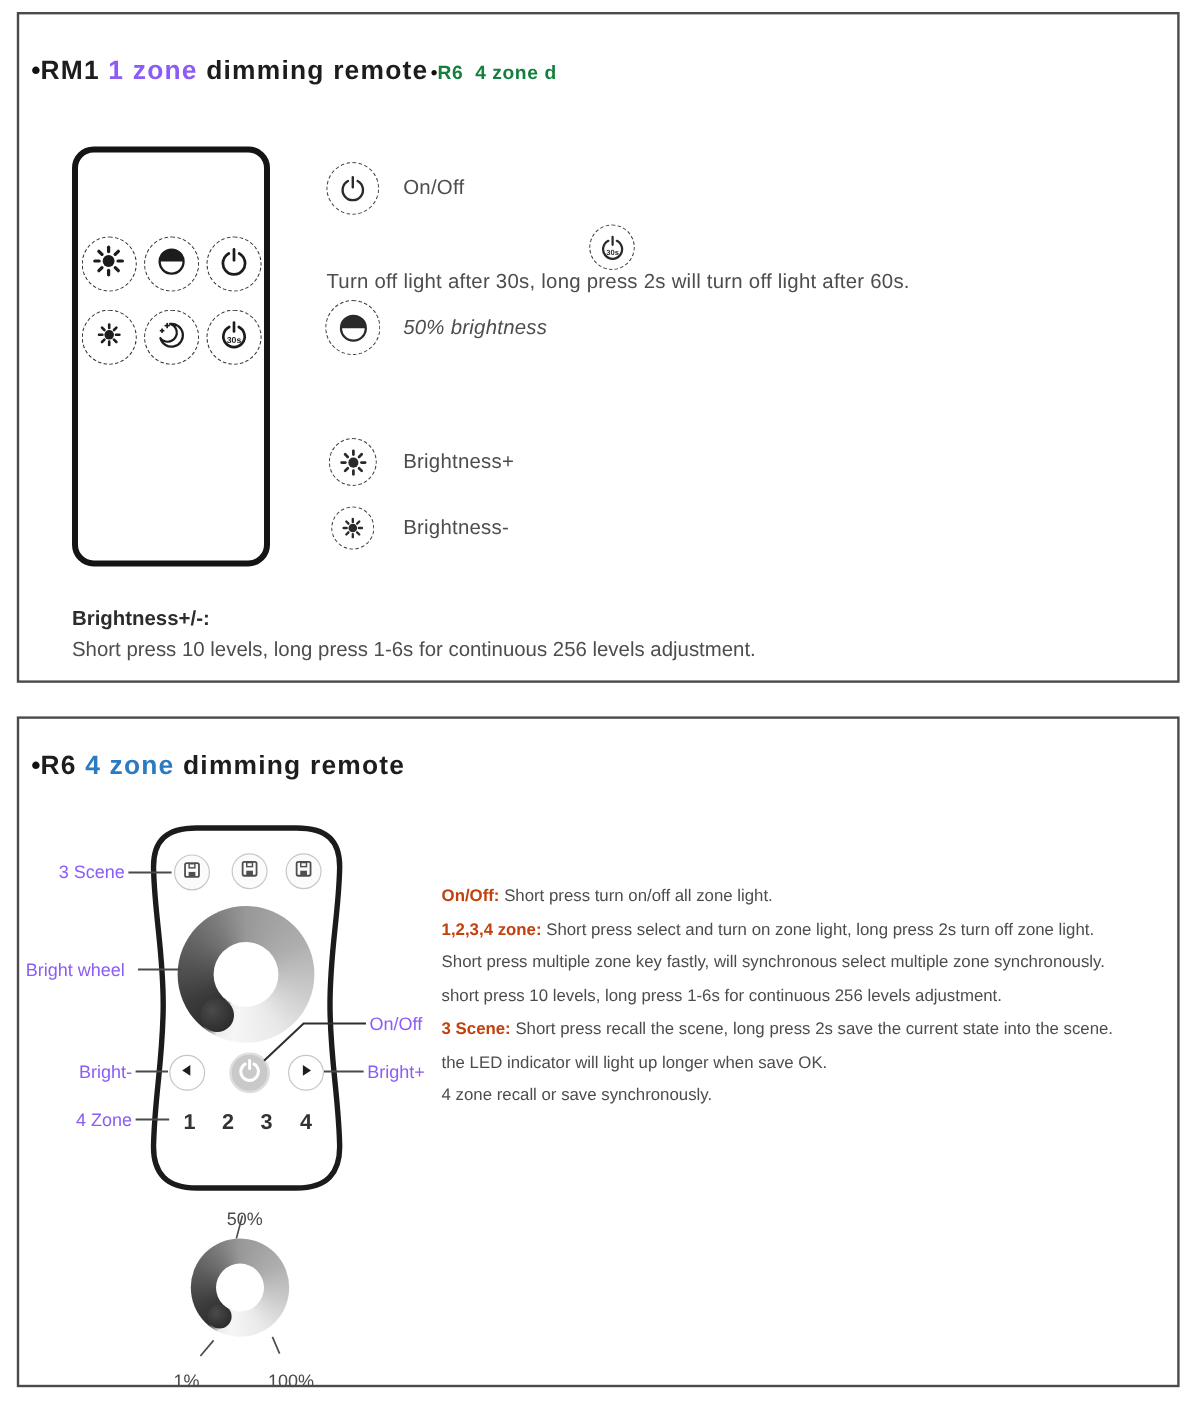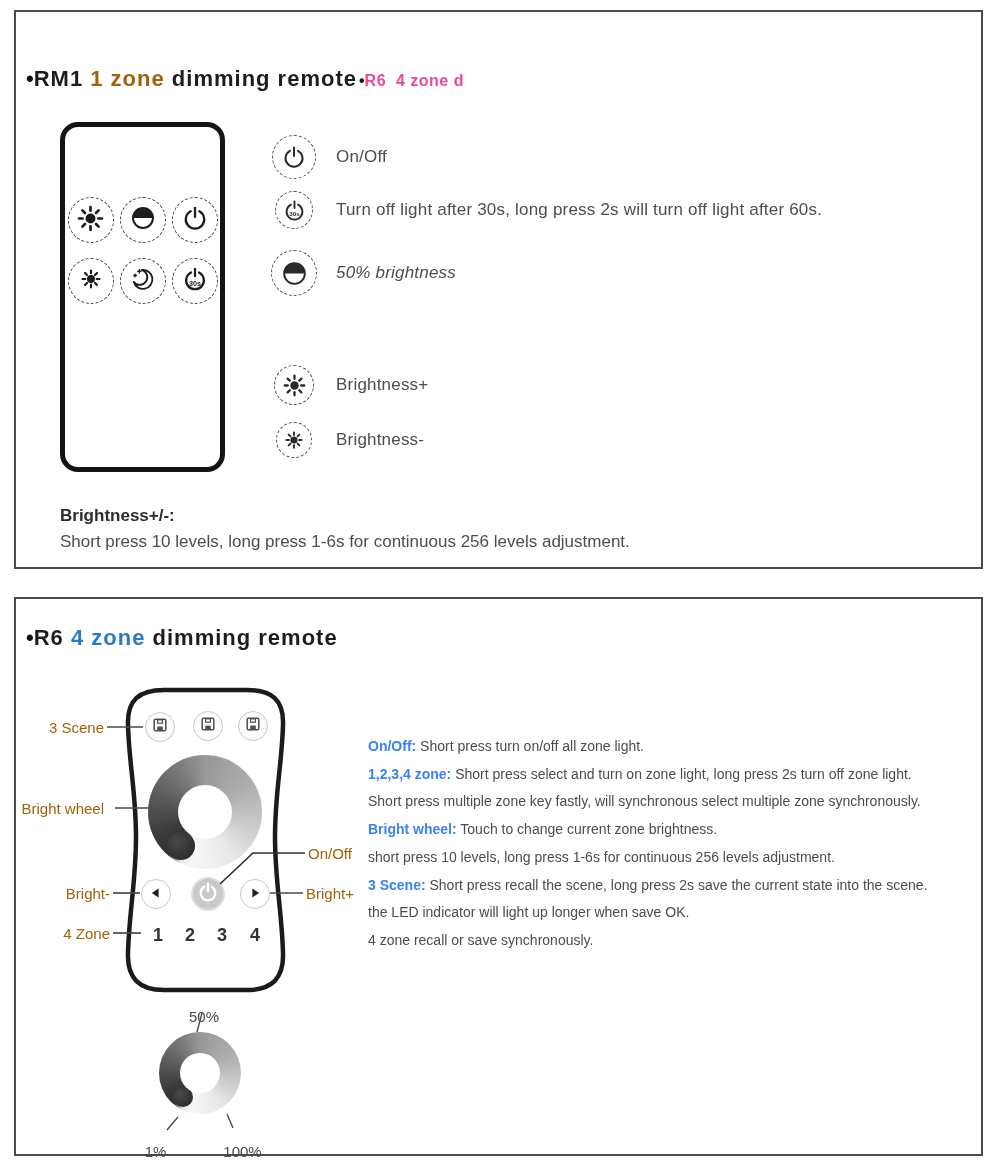--- a/index.html
+++ b/index.html
@@ -5,21 +5,21 @@
   html,body{margin:0;padding:0;background:#fff;}
   body{width:1000px;height:1171px;position:relative;font-family:"Liberation Sans",sans-serif;}
   .panel{position:absolute;left:14px;background:#fff;border:2px solid #4a4a4a;width:965px;}
   #panel-rm1{top:10px;height:555px;}
   #panel-r6{top:597px;height:555px;}
 
   
   .title-row{position:absolute;left:10px;display:flex;align-items:baseline;white-space:pre;}
   .t-big{font-size:22px;font-weight:bold;color:#1d1d1d;letter-spacing:1px;}
   .t-blue{font-size:22px;font-weight:bold;letter-spacing:1px;}
-  .t-note{font-size:16px;font-weight:bold;color:#ec4899;letter-spacing:0.5px;}
+  .t-note{font-size:16px;font-weight:bold;color:#15803d;letter-spacing:0.5px;}
   .bullet-big{font-size:22px;font-weight:bold;color:#111;}
   .bullet-sm{font-size:16px;font-weight:bold;color:#111;margin-left:2px;}
 
   
   .rm1-remote{position:absolute;left:44px;top:110px;width:165px;height:350px;border:5px solid #141414;border-radius:18px;box-sizing:border-box;background:#fff;}
   .rm1-row{position:absolute;left:0;width:100%;display:flex;justify-content:center;gap:6px;}
   .rm1-row.r1{top:70px;}
   .rm1-row.r2{top:131px;}
   .rm1-btn{width:46px;height:46px;border:1.6px dashed #3c3c3c;border-radius:50%;box-sizing:border-box;display:flex;align-items:center;justify-content:center;background:#fff;}
 
@@ -36,37 +36,37 @@
   .r6-body-svg{position:absolute;left:102px;top:86px;z-index:1;}
   .scene-btn{position:absolute;width:30px;height:30px;border:1.5px solid #c7c7c7;border-radius:50%;box-sizing:border-box;background:#fbfbfb;display:flex;align-items:center;justify-content:center;z-index:3;}
   .wheel{position:absolute;border-radius:50%;z-index:2;
     background:conic-gradient(from 0deg,#989898 0deg,#aeaeae 60deg,#cdcdcd 110deg,#e9e9e9 150deg,#f6f6f6 192deg,#ededed 206deg,#303030 220deg,#3c3c3c 245deg,#585858 285deg,#7b7b7b 330deg,#989898 360deg);}
   .wheel .hole{position:absolute;background:#fff;border-radius:50%;}
   .wheel .tip{position:absolute;border-radius:50%;background:radial-gradient(circle at 35% 35%,#4a4a4a,#222);}
   .round-btn{position:absolute;border-radius:50%;box-sizing:border-box;display:flex;align-items:center;justify-content:center;z-index:3;}
   .tri-btn{width:30px;height:30px;border:1.5px solid #c7c7c7;background:#fff;}
   .pwr-btn{width:34px;height:34px;background:#c9c9c9;border:2px solid #dedede;}
   .zone-num{position:absolute;width:24px;top:326px;text-align:center;font-size:18px;font-weight:bold;color:#333;z-index:3;}
-  .r6-label{position:absolute;font-size:15px;color:#a16207;white-space:nowrap;z-index:5;}
+  .r6-label{position:absolute;font-size:15px;color:#8b5cf6;white-space:nowrap;z-index:5;}
   .ra{text-align:right;}
   .lines-svg{position:absolute;left:0;top:0;z-index:4;pointer-events:none;}
   .pct-label{position:absolute;font-size:15px;color:#4a4a4a;text-align:center;z-index:5;margin-top:16px;}
 
   
   .desc-block{position:absolute;left:352px;top:134px;width:620px;}
   .desc-line{line-height:27.7px;font-size:14px;white-space:nowrap;}
-  .desc-line .b{font-weight:bold;color:#3b82f6;}
+  .desc-line .b{font-weight:bold;color:#c2410c;}
   .desc-line .t{color:#4c4c4c;}
 </style>
 </head>
 <body>
 
 <div class="panel" id="panel-rm1">
   <div class="title-row" style="top:34px;">
-    <span class="bullet-big">•</span><span class="t-big">RM1 </span><span class="t-blue" style="color:#a16207;margin-top:20px;">1 zone</span><span class="t-big"> dimming remote</span><span class="bullet-sm">•</span><span class="t-note">R6  4 zone d</span>
+    <span class="bullet-big">•</span><span class="t-big">RM1 </span><span class="t-blue" style="color:#8b5cf6;">1 zone</span><span class="t-big"> dimming remote</span><span class="bullet-sm">•</span><span class="t-note">R6  4 zone d</span>
   </div>
 
   <div class="rm1-remote">
     <div class="rm1-row r1">
       <div class="rm1-btn">
         <span><svg width="27" height="27" viewBox="0 0 24 24">
               <g stroke="#1c1c1c" stroke-width="2.4" stroke-linecap="round">
                 <line x1="12" y1="1.8" x2="12" y2="5"></line>
                 <line x1="12" y1="19" x2="12" y2="22.2"></line>
                 <line x1="1.8" y1="12" x2="5" y2="12"></line>
@@ -133,21 +133,21 @@
     <span class="leg-slot">
         <span class="leg-circle" style="width:44px;height:44px;">
           <svg width="24" height="24" viewBox="0 0 24 24">
             <path d="M 8 5.8 A 8.5 8.5 0 1 0 16 5.8" fill="none" stroke="#2a2a2a" stroke-width="2" stroke-linecap="round"></path>
             <line x1="12" y1="2.6" x2="12" y2="11" stroke="#2a2a2a" stroke-width="2" stroke-linecap="round"></line>
           </svg>
         </span>
       </span>
     <span class="leg-text">On/Off</span>
   </div>
-  <div class="leg-row" style="top:175px;">
+  <div class="leg-row" style="top:175px;flex-direction:column;">
     <span class="leg-slot">
         <span class="leg-circle" style="width:38px;height:38px;">
           <svg width="25" height="25" viewBox="0 0 24 24">
             <path d="M 8.6 6.4 A 7.6 7.6 0 1 0 15.4 6.4" fill="none" stroke="#2a2a2a" stroke-width="1.8" stroke-linecap="round"></path>
             <line x1="12" y1="3.2" x2="12" y2="9.6" stroke="#2a2a2a" stroke-width="1.8" stroke-linecap="round"></line>
             <text x="12" y="17.6" text-anchor="middle" font-size="6" font-weight="bold" fill="#2a2a2a">30s</text>
           </svg>
         </span>
       </span>
     <span class="leg-text">Turn off light after 30s, long press 2s will turn off light after 60s.</span>
@@ -292,19 +292,18 @@
     <div class="hole" style="left:21px;top:21px;width:40px;height:40px;"></div>
   </div>
   <div class="pct-label" style="left:158px;top:393px;width:60px;">50%</div>
   <div class="pct-label" style="left:122px;top:528px;width:35px;">1%</div>
   <div class="pct-label" style="left:199px;top:528px;width:55px;">100%</div>
 
   <div class="desc-block">
     <div class="desc-line"><span class="b">On/Off:</span><span class="t"> Short press turn on/off all zone light.</span></div>
     <div class="desc-line"><span class="b">1,2,3,4 zone:</span><span class="t"> Short press select and turn on zone light, long press 2s turn off zone light.</span></div>
     <div class="desc-line"><span class="b"></span><span class="t">Short press multiple zone key fastly, will synchronous select multiple zone synchronously.</span></div>
-    <div class="desc-line"><span class="b">Bright wheel:</span><span class="t"> Touch to change current zone brightness.</span></div>
     <div class="desc-line"><span class="b"></span><span class="t">short press 10 levels,  long press 1-6s for continuous 256 levels adjustment.</span></div>
     <div class="desc-line"><span class="b">3 Scene:</span><span class="t"> Short press recall the scene, long press 2s save the current state into the scene.</span></div>
     <div class="desc-line"><span class="b"></span><span class="t">the LED indicator will light up longer when save OK.</span></div>
     <div class="desc-line"><span class="b"></span><span class="t">4 zone recall or save synchronously.</span></div>
   </div>
 </div>
 
 </body></html>

